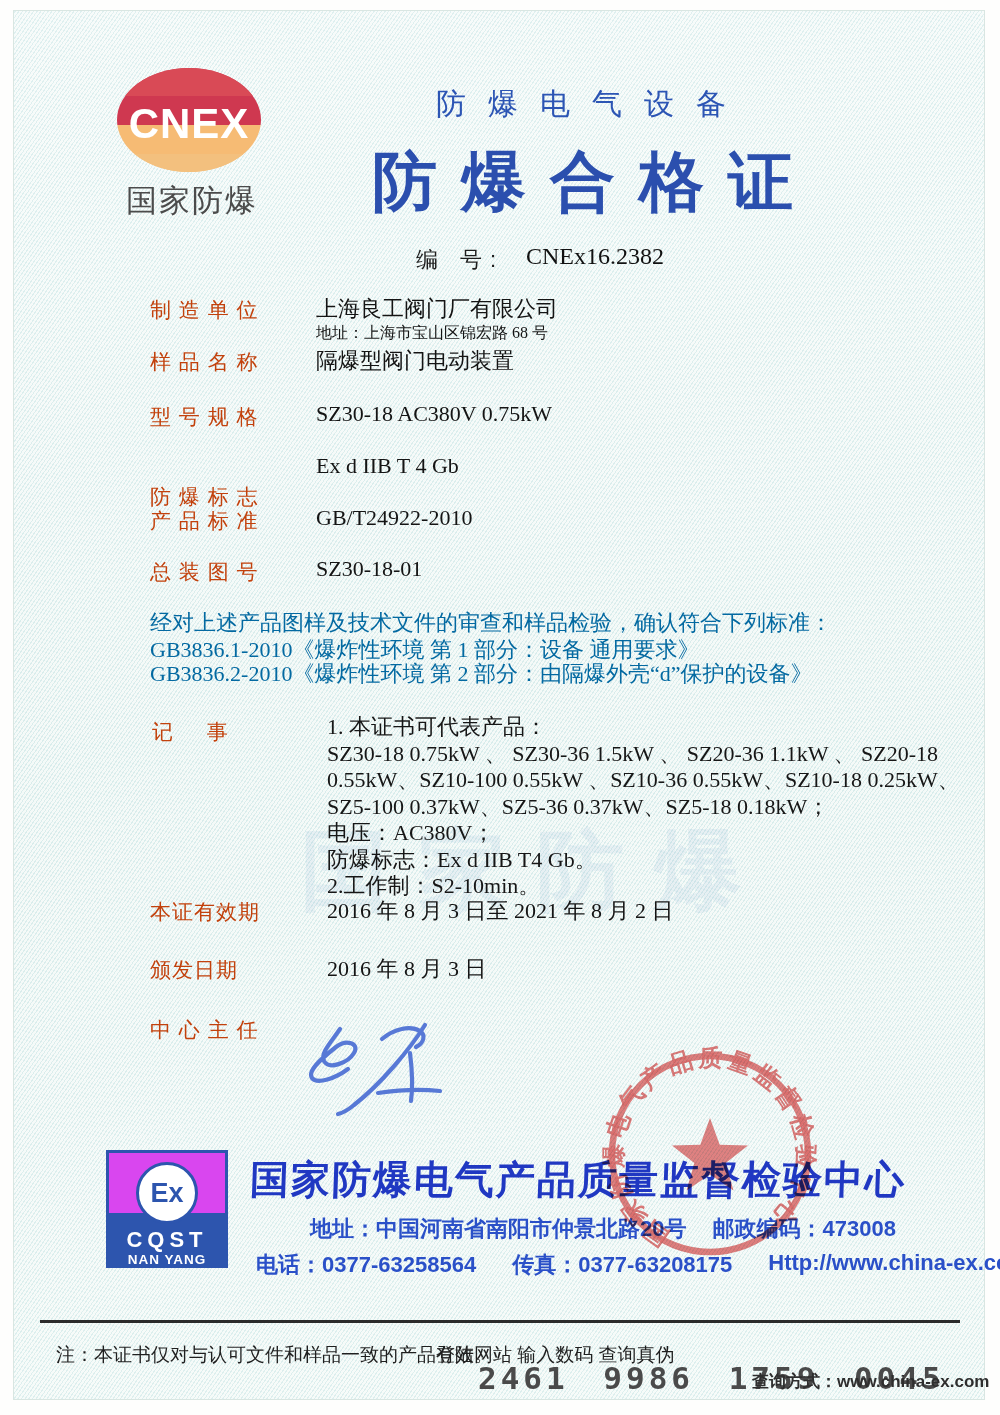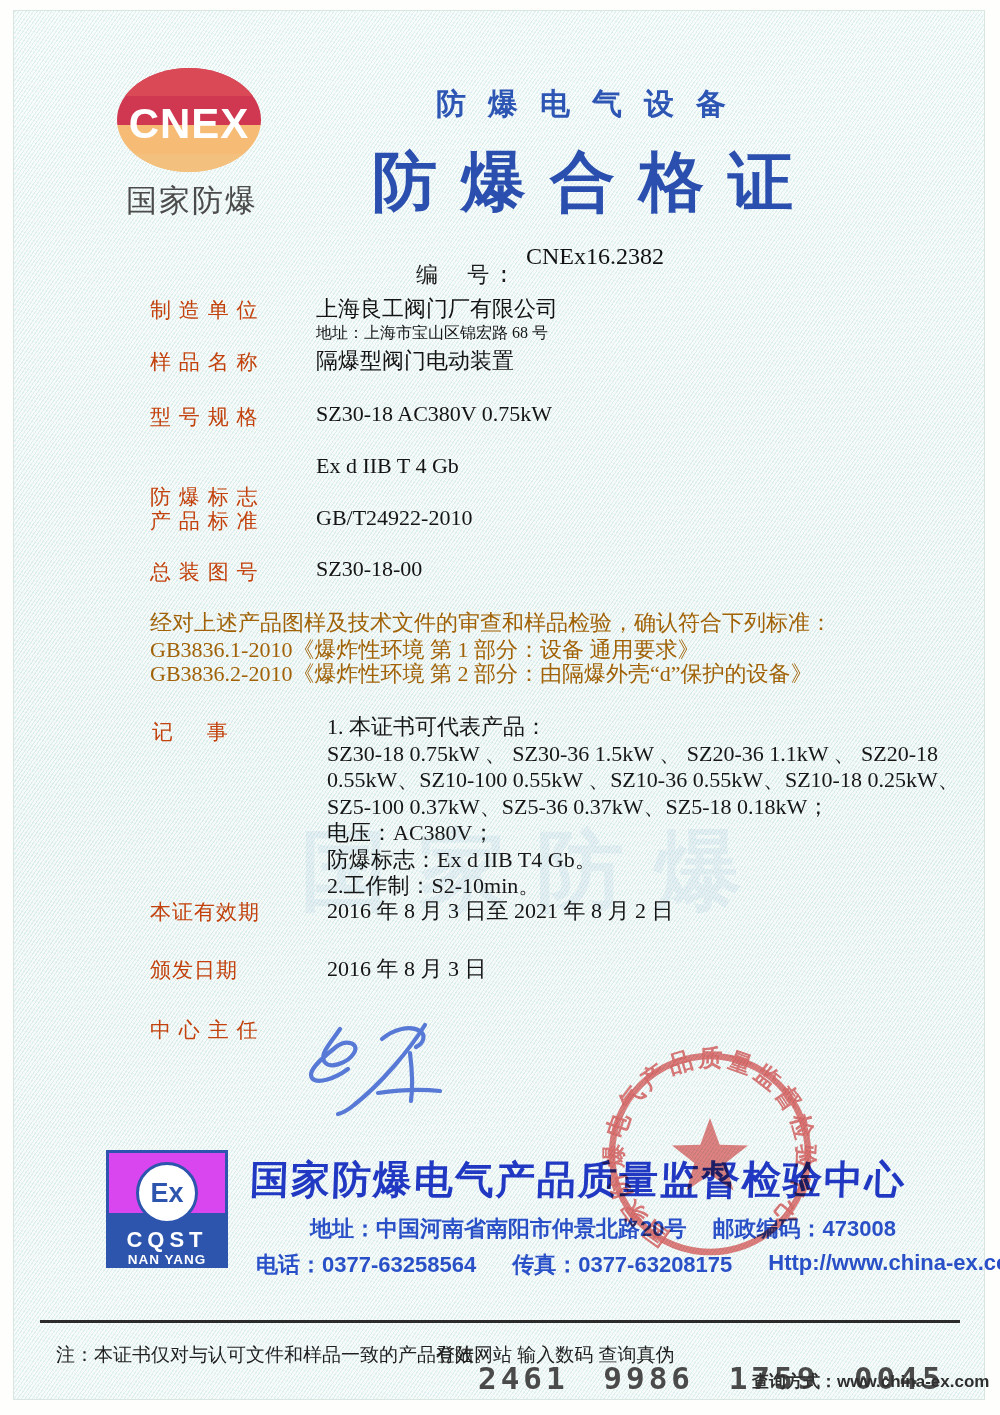--- a/index.html
+++ b/index.html
@@ -14,25 +14,25 @@
     background-image:
       repeating-linear-gradient(125deg,
         rgba(255,255,255,0.55) 0px, rgba(255,255,255,0.55) 2px,
         rgba(168,213,224,0.22) 2px, rgba(168,213,224,0.22) 3px),
       linear-gradient(180deg,#eef7f4 0%,#e7f3ef 55%,#ecf6f2 100%);
     box-shadow:0 0 0 1px #d9e6e2 inset;
   }
   .abs{position:absolute;}
   .lbl{font-size:21px;color:#c2410c;letter-spacing:1px;font-weight:500;white-space:nowrap;}
   .val{font-family:"Liberation Serif",serif;font-size:22px;color:#141414;white-space:nowrap;}
-  .subtitle{font-size:30px;font-weight:bold;color:#2c55b4;letter-spacing:22px;white-space:nowrap;}
+  .subtitle{font-size:30px;font-weight:normal;color:#2c55b4;letter-spacing:22px;white-space:nowrap;}
   .title{font-size:65px;font-weight:bold;color:#2b4fae;letter-spacing:24px;white-space:nowrap;}
   .certno-lbl{font-size:22px;color:#1d1d1d;letter-spacing:8px;font-weight:500;}
   .certno-val{font-family:"Liberation Serif",serif;font-size:24px;color:#111;}
-  .para{font-family:"Liberation Serif",serif;font-size:22px;color:#a16207;line-height:26px;white-space:nowrap;}
+  .para{font-family:"Liberation Serif",serif;font-size:22px;color:#0369a1;line-height:26px;white-space:nowrap;}
   .rline{font-family:"Liberation Serif",serif;font-size:22px;color:#161616;line-height:26.5px;white-space:nowrap;}
   .wm{font-family:"Liberation Serif",serif;font-weight:bold;font-size:88px;
       color:rgba(110,160,210,0.10);letter-spacing:30px;white-space:nowrap;}
   .org-name{font-family:"Liberation Serif",serif;font-size:39px;font-weight:bold;
       color:#2038c2;letter-spacing:2px;white-space:nowrap;transform:skewX(-2deg);}
   .org-line{font-size:22px;font-weight:bold;color:#2a50c8;white-space:nowrap;display:flex;}
   .badge{background:#d946ef;border:3px solid #2d55ae;box-sizing:border-box;}
   .badge .band{position:absolute;left:0;right:0;bottom:0;height:52px;background:#2d55ae;}
   .badge .circ{position:absolute;left:50%;top:9px;transform:translateX(-50%);
       width:56px;height:56px;border:3px solid #2d55ae;border-radius:50%;background:#fff;
@@ -71,41 +71,41 @@
         <rect x="0" y="59" width="150" height="51" fill="#f6bb74"></rect>
         <rect x="0" y="88" width="150" height="22" fill="#f3c07e"></rect>
       </g>
       <text x="75" y="72" text-anchor="middle" fill="#ffffff" font-family="Liberation Sans, sans-serif" font-weight="bold" font-size="42" letter-spacing="1">CNEX</text>
     </svg>
   </div>
   <div class="abs cnex-caption" style="left:126px;top:180px;">国家防爆</div>
 
   <div class="abs subtitle" style="left:436px;top:84px;">防爆电气设备</div>
   <div class="abs title" style="left:372px;top:138px;">防爆合格证</div>
-  <div class="abs certno-lbl" style="left:416px;top:260px;font-family:Liberation Mono, monospace;">编  号:</div>
+  <div class="abs certno-lbl" style="left:416px;top:245px;">编  号:</div>
   <div class="abs certno-val" style="left:526px;top:243px;">CNEx16.2382</div>
 
   <div class="abs lbl" style="left:150px;top:296px;">制 造 单 位</div>
   <div class="abs val" style="left:316px;top:294px;">上海良工阀门厂有限公司</div>
   <div class="abs val" style="left:316px;top:323px;font-size:16px;text-align:center;">地址：上海市宝山区锦宏路 68 号</div>
 
   <div class="abs lbl" style="left:150px;top:348px;">样 品 名 称</div>
   <div class="abs val" style="left:316px;top:346px;">隔爆型阀门电动装置</div>
 
   <div class="abs lbl" style="left:150px;top:403px;">型 号 规 格</div>
   <div class="abs val" style="left:316px;top:401px;">SZ30-18    AC380V    0.75kW</div>
 
   <div class="abs lbl" style="left:150px;top:455px;margin-top:28px;">防 爆 标 志</div>
   <div class="abs val" style="left:316px;top:453px;">Ex d IIB T 4 Gb</div>
 
   <div class="abs lbl" style="left:150px;top:507px;">产 品 标 准</div>
   <div class="abs val" style="left:316px;top:505px;">GB/T24922-2010</div>
 
   <div class="abs lbl" style="left:150px;top:558px;">总 装 图 号</div>
-  <div class="abs val" style="left:316px;top:556px;">SZ30-18-00</div>
+  <div class="abs val" style="left:316px;top:556px;">SZ30-18-01</div>
 
   <div class="abs para" style="left:150px;top:610px;">经对上述产品图样及技术文件的审查和样品检验，确认符合下列标准：</div>
   <div class="abs para" style="left:150px;top:637px;">GB3836.1-2010《爆炸性环境 第 1 部分：设备 通用要求》</div>
   <div class="abs para" style="left:150px;top:661px;">GB3836.2-2010《爆炸性环境 第 2 部分：由隔爆外壳“d”保护的设备》</div>
 
   <div class="abs lbl" style="left:152px;top:718px;letter-spacing:14px;">记  事</div>
   <div class="abs" style="left:327px;top:714px;width:600px;">
     <div class="rline">1. 本证书可代表产品：</div>
     <div class="rline">SZ30-18  0.75kW 、 SZ30-36  1.5kW 、 SZ20-36  1.1kW 、 SZ20-18</div>
     <div class="rline">0.55kW、SZ10-100 0.55kW 、SZ10-36 0.55kW、SZ10-18 0.25kW、</div>

